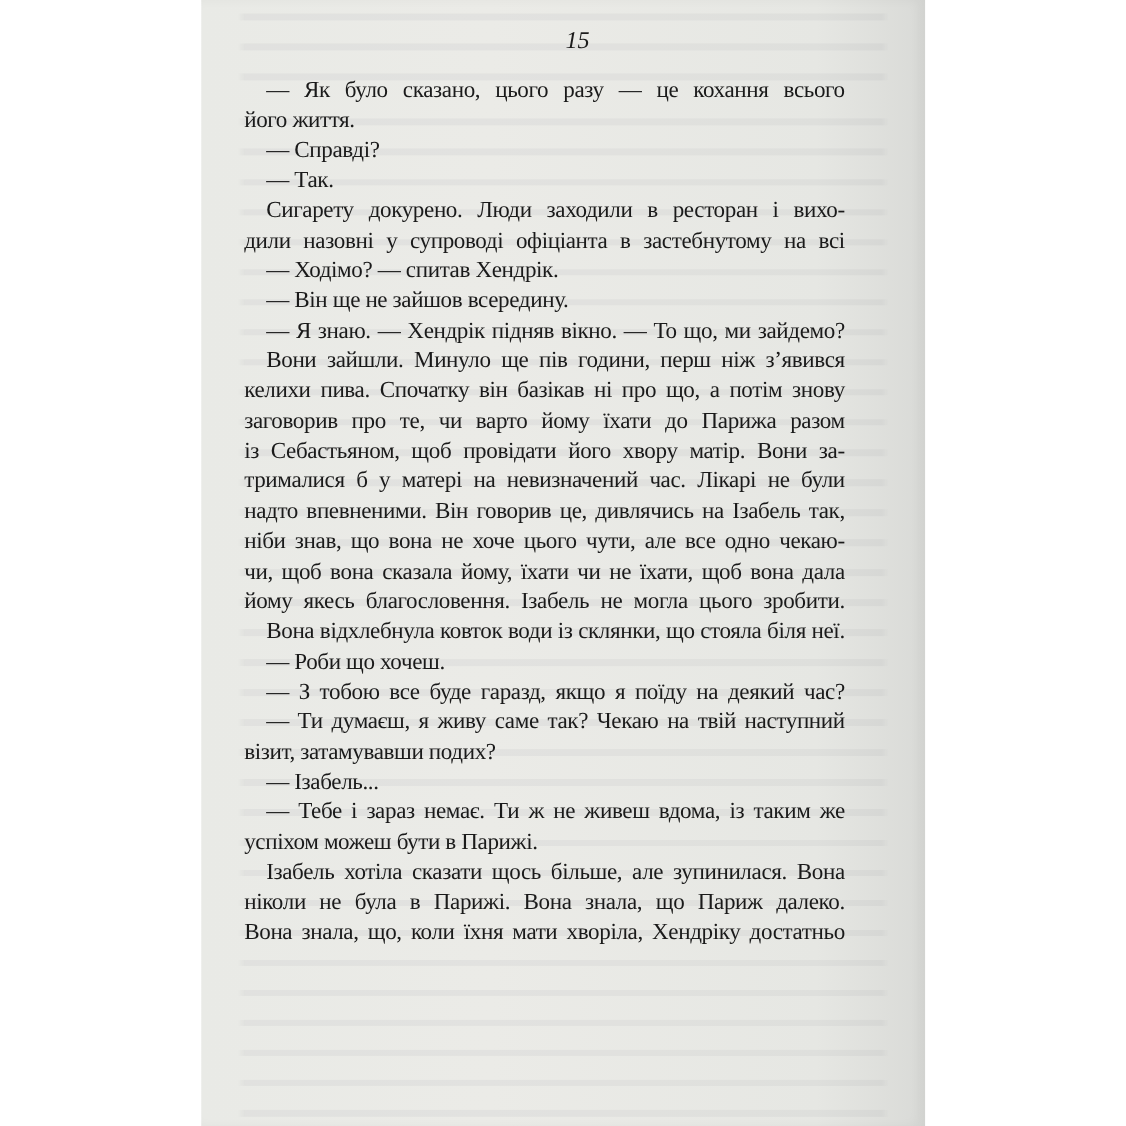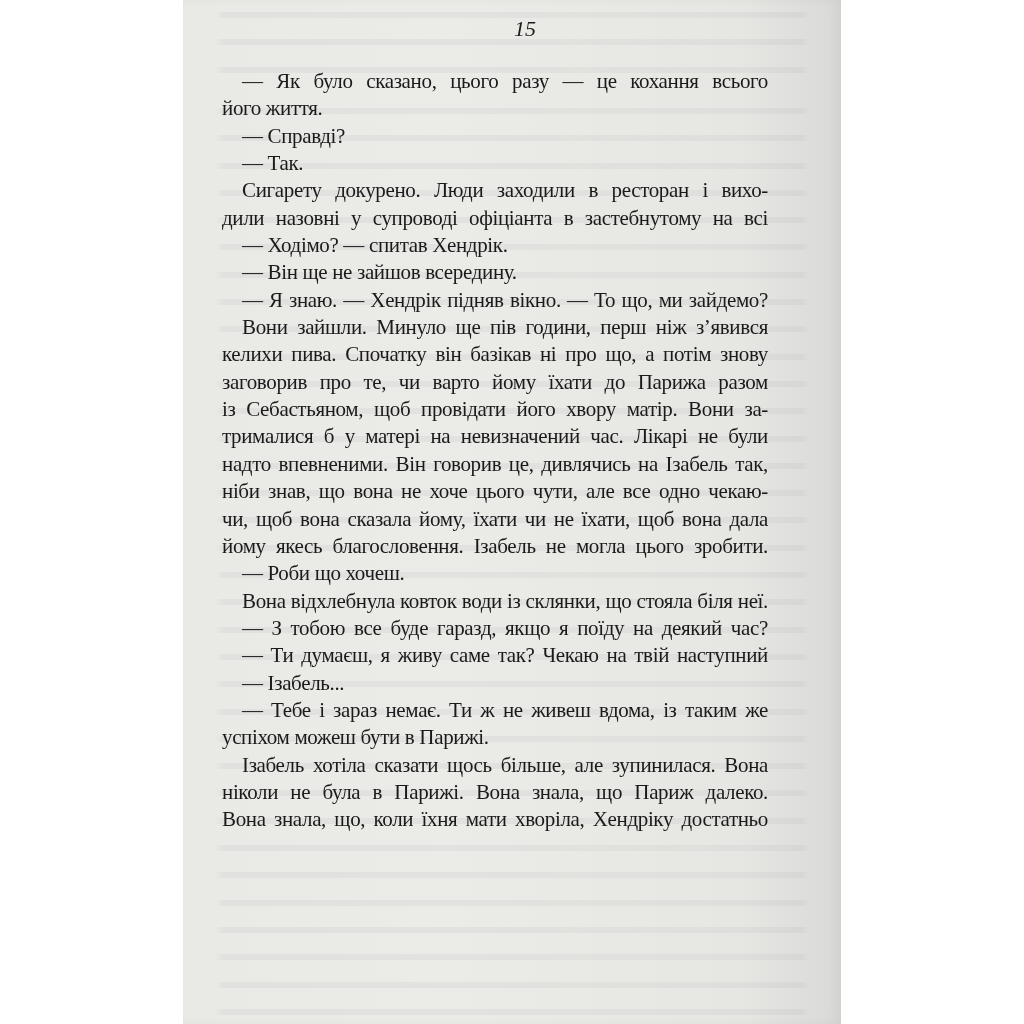--- a/index.html
+++ b/index.html
@@ -29,21 +29,21 @@
       pointer-events: none;
       background: repeating-linear-gradient(180deg, transparent 0px, transparent 14px, rgba(60,60,80,0.6) 14px, rgba(60,60,80,0.6) 20px, transparent 20px, transparent 27.3px);
       background-position: 0 94px;
       -webkit-mask-image: linear-gradient(90deg, transparent 0%, transparent 5%, #000 6%, #000 94%, transparent 95%);
       mask-image: linear-gradient(90deg, transparent 0%, transparent 5%, #000 6%, #000 94%, transparent 95%);
     }
     .page-number {
       position: absolute;
       left: 0;
       width: 100%;
-      top: 16px;
+      top: 24px;
       text-align: center;
       font-family: "Liberation Serif", "DejaVu Serif", serif;
       font-style: italic;
       font-size: 22px;
       color: #1c1c1c;
       transform: translateX(13px);
     }
     .text-block {
       position: absolute;
       left: 39px;
@@ -90,24 +90,25 @@
       <span class="line indent justify">— Я знаю. — Хендрік підняв вікно. — То що, ми зайдемо?</span>
       <span class="line indent justify">Вони зайшли. Минуло ще пів години, перш ніж з’явився</span>
       <span class="line justify">келихи пива. Спочатку він базікав ні про що, а потім знову</span>
       <span class="line justify">заговорив про те, чи варто йому їхати до Парижа разом</span>
       <span class="line justify">із Себастьяном, щоб провідати його хвору матір. Вони за-</span>
       <span class="line justify">трималися б у матері на невизначений час. Лікарі не були</span>
       <span class="line justify">надто впевненими. Він говорив це, дивлячись на Ізабель так,</span>
       <span class="line justify">ніби знав, що вона не хоче цього чути, але все одно чекаю-</span>
       <span class="line justify">чи, щоб вона сказала йому, їхати чи не їхати, щоб вона дала</span>
       <span class="line justify">йому якесь благословення. Ізабель не могла цього зробити.</span>
+      <span class="line indent justify">Вона відхлебнула ковток води із склянки, що стояла біля неї.</span>
       <span class="line indent">— Роби що хочеш.</span>
-      <span class="line indent justify">Вона відхлебнула ковток води із склянки, що стояла біля неї.</span>
       <span class="line indent justify">— З тобою все буде гаразд, якщо я поїду на деякий час?</span>
       <span class="line indent justify">— Ти думаєш, я живу саме так? Чекаю на твій наступний</span>
+      <span class="line">візит, затамувавши подих?</span>
       <span class="line indent">— Ізабель...</span>
       <span class="line indent justify">— Тебе і зараз немає. Ти ж не живеш вдома, із таким же</span>
       <span class="line">успіхом можеш бути в Парижі.</span>
       <span class="line indent justify">Ізабель хотіла сказати щось більше, але зупинилася. Вона</span>
       <span class="line justify">ніколи не була в Парижі. Вона знала, що Париж далеко.</span>
       <span class="line justify">Вона знала, що, коли їхня мати хворіла, Хендріку достатньо</span>
     </div>
 </div>
 
 </body></html>

